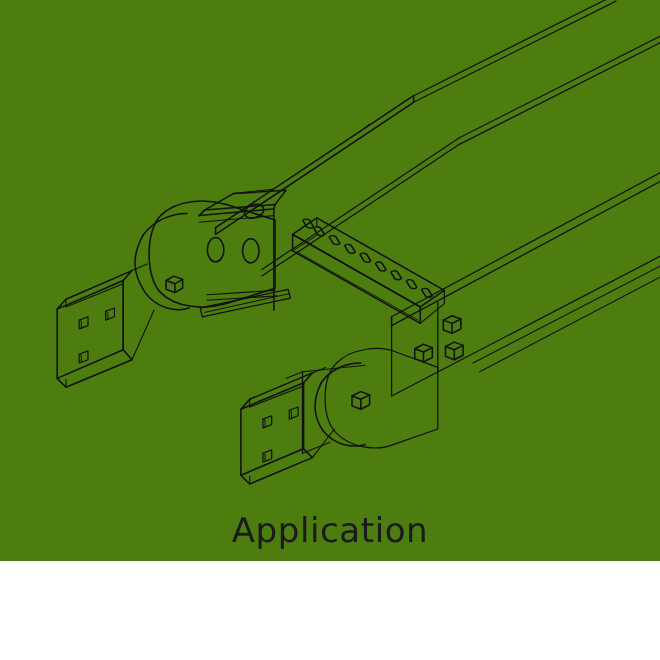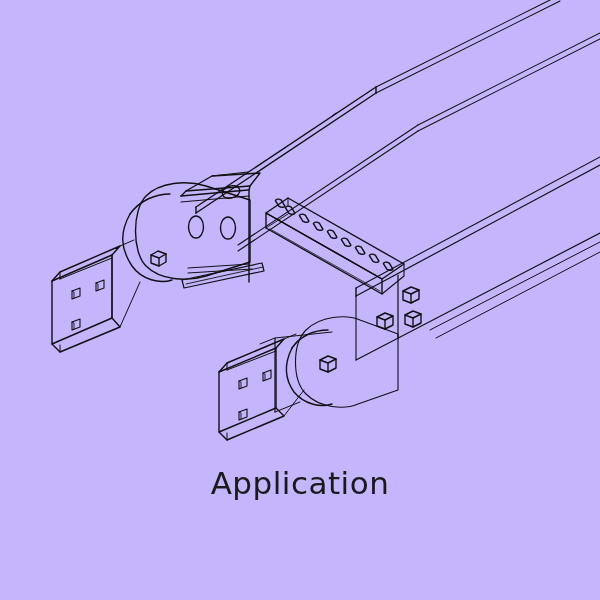--- a/index.html
+++ b/index.html
@@ -7,22 +7,22 @@
     margin: 0;
     padding: 0;
     background: #ffffff;
   }
   body {
     font-family: "Liberation Sans", sans-serif;
   }
   #figure-root {
     position: relative;
     width: 600px;
-    height: 600px;
-    background: #c4b5fd;
+    height: 510px;
+    background: #4d7c0f;
     overflow: hidden;
   }
   #drawing-svg {
     position: absolute;
     left: 0;
     top: 0;
     width: 600px;
     height: 600px;
     display: block;
   }

